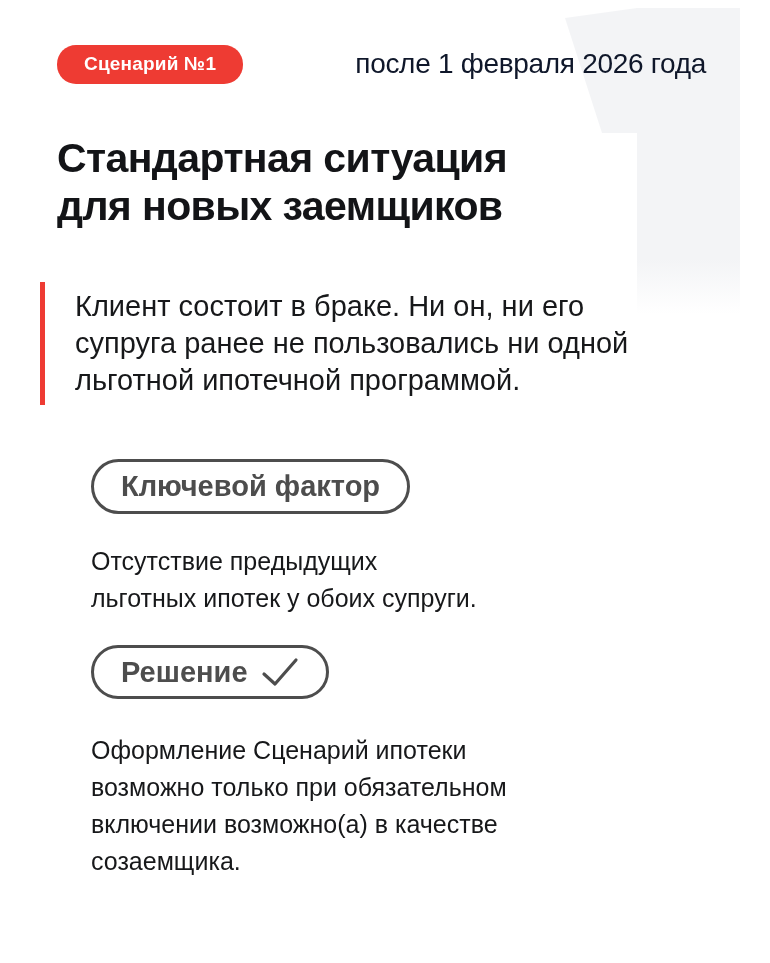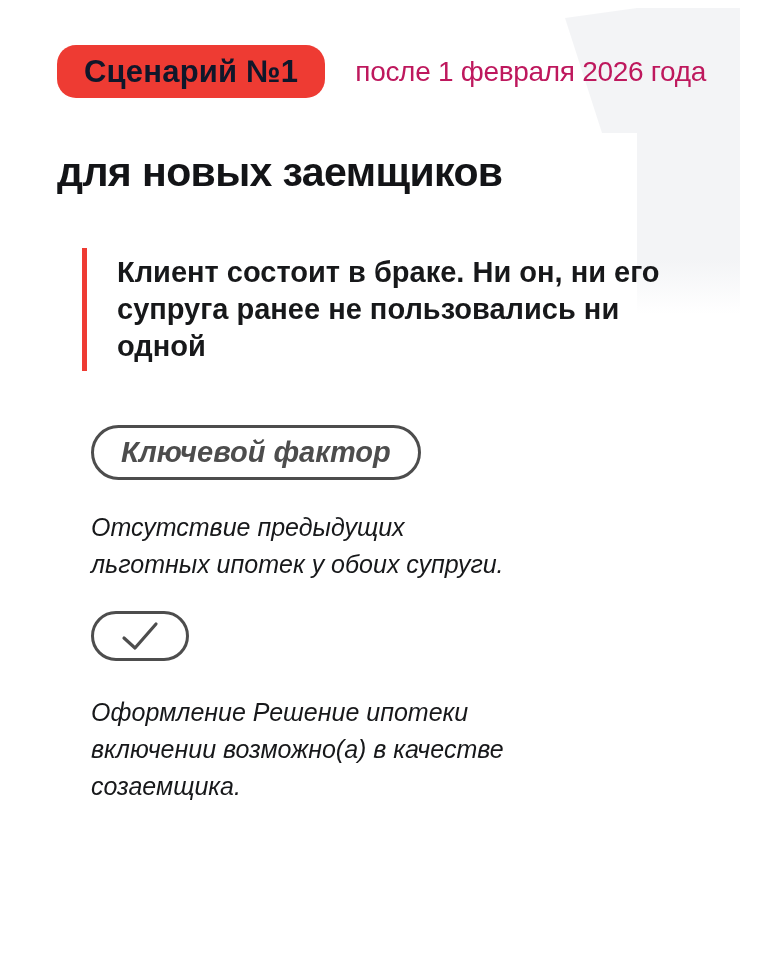--- a/index.html
+++ b/index.html
@@ -18,54 +18,53 @@
   }
   .card { position: relative; z-index: 1; }
   .header-row {
     display: flex;
     justify-content: space-between;
     align-items: center;
     padding: 45px 64px 0 57px;
   }
   .badge {
     background: #ee3b33;
-    color: #0f172a;
-    font-size: 31px;
+    color: #ffffff;
+    font-size: 19px;
     font-weight: 700;
     line-height: 1.2;
     padding: 8px 27px;
     border-radius: 19px;
     letter-spacing: 0.2px;
     white-space: nowrap;
   }
   .date-note {
     font-size: 28px;
     font-weight: 500;
     letter-spacing: -0.3px;
-    color: #be185d;
+    color: #0f172a;
     white-space: nowrap;
   }
   h1.page-title {
     margin: 50px 40px 0 57px;
     font-size: 41px;
     font-weight: 700;
     line-height: 48px;
     letter-spacing: -0.6px;
     color: #131417;
   }
   .quote {
-    margin: 52px 55px 0 82px;
+    margin: 52px 55px 0 40px;
     border-left: 5px solid #ee3b33;
     padding: 6px 0 6px 30px;
     font-size: 29px;
     line-height: 37px;
     color: #17181a;
-    font-weight: bold;
   }
-  .indent { margin-left: 91px; font-style: italic; }
+  .indent { margin-left: 91px; }
   .pill {
     display: inline-flex;
     align-items: center;
     gap: 13px;
     border: 3px solid #4d4d4d;
     border-radius: 30px;
     padding: 7px 27px;
     font-size: 29px;
     font-weight: 700;
     color: #4d4d4d;
@@ -100,44 +99,48 @@
 </svg>
 
 <div class="card">
 
   <div class="header-row">
     <div class="badge">Сценарий №1</div>
     <div class="date-note">после 1 февраля 2026 года</div>
   </div>
 
   <h1 class="page-title">
+    <span class="line">Стандартная ситуация</span>
     <span class="line">для новых заемщиков</span>
   </h1>
 
   <div class="quote">
     <span class="line">Клиент состоит в браке. Ни он, ни его</span>
     <span class="line">супруга ранее не пользовались ни одной</span>
+    <span class="line">льготной ипотечной программой.</span>
   </div>
 
   <div class="indent">
     <div class="pill pill-factor">
       <span>Ключевой фактор</span>
     </div>
     <div class="para para-factor">
       <span class="line">Отсутствие предыдущих</span>
       <span class="line">льготных ипотек у обоих супруги.</span>
     </div>
   </div>
 
   <div class="indent">
     <div class="pill pill-solution">
+      <span>Решение</span>
       <svg class="check-icon" width="38" height="30" viewBox="0 0 38 30" aria-hidden="true">
         <path d="M3 17 L14 27 L35 3" fill="none" stroke="#4d4d4d" stroke-width="3.2" stroke-linecap="round" stroke-linejoin="round"></path>
       </svg>
     </div>
     <div class="para para-solution">
-      <span class="line">Оформление Решение ипотеки</span>
+      <span class="line">Оформление Сценарий ипотеки</span>
+      <span class="line">возможно только при обязательном</span>
       <span class="line">включении возможно(а) в качестве</span>
       <span class="line">созаемщика.</span>
     </div>
   </div>
 
 </div>
 
 </body></html>

